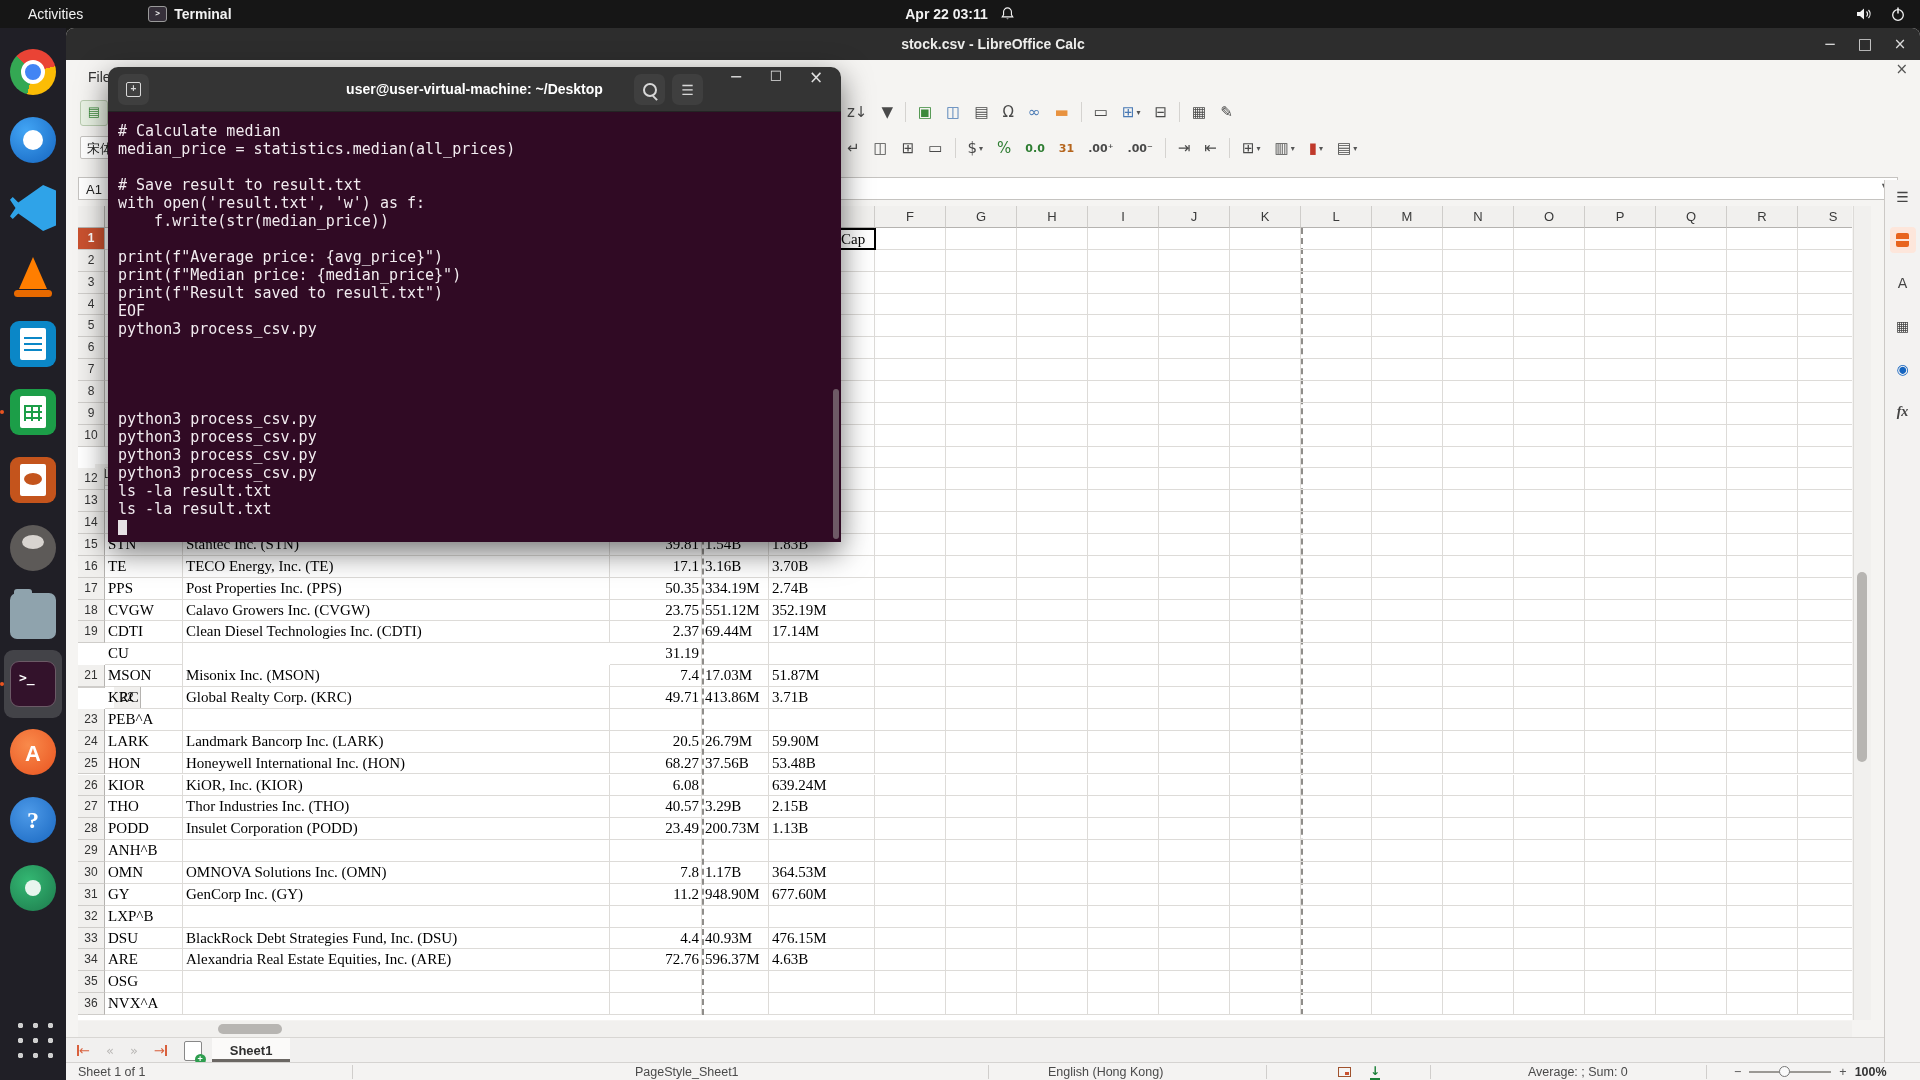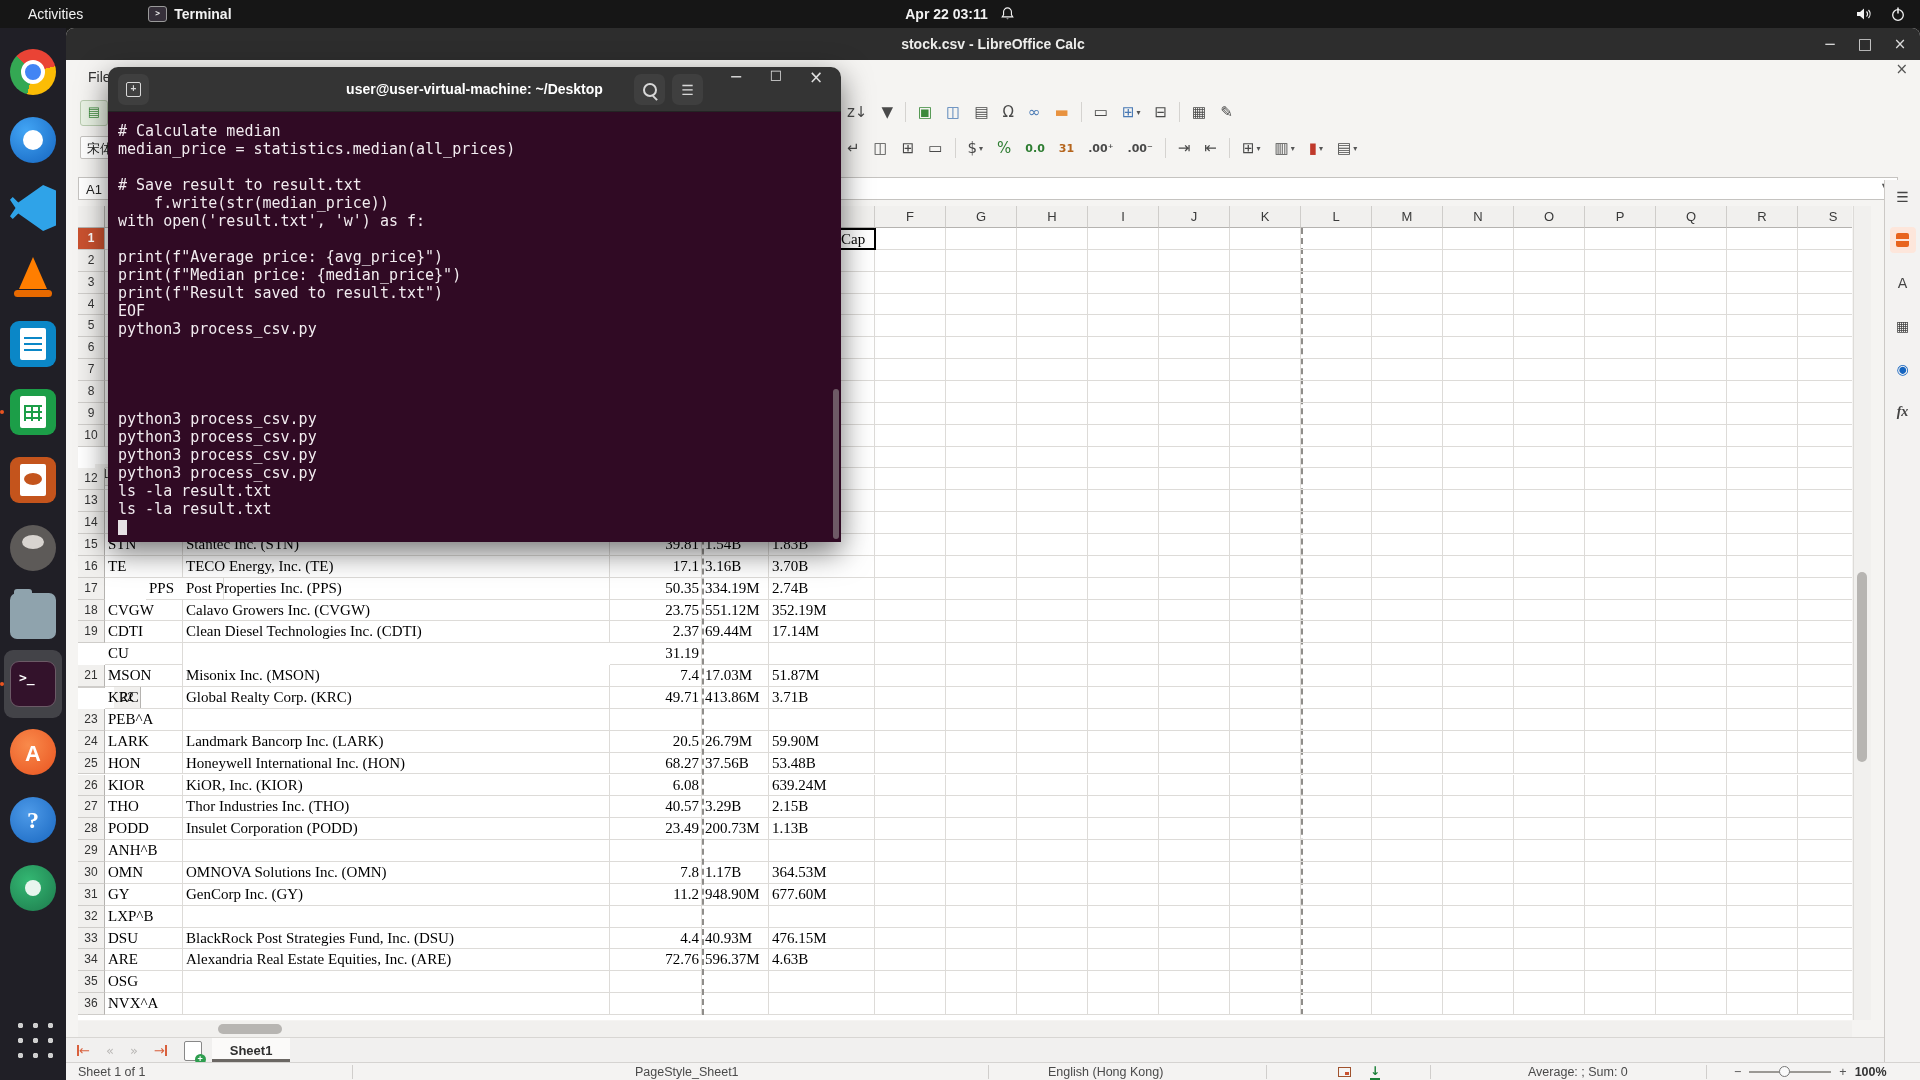--- a/index.html
+++ b/index.html
@@ -608,21 +608,21 @@
       <div class="cell" style="left: 1152px; width: 71px; top: 349.9px; height: 21.86px;"></div>
       <div class="cell" style="left: 1223px; width: 71px; top: 349.9px; height: 21.86px;"></div>
       <div class="cell" style="left: 1294px; width: 71px; top: 349.9px; height: 21.86px;"></div>
       <div class="cell" style="left: 1365px; width: 71px; top: 349.9px; height: 21.86px;"></div>
       <div class="cell" style="left: 1436px; width: 71px; top: 349.9px; height: 21.86px;"></div>
       <div class="cell" style="left: 1507px; width: 71px; top: 349.9px; height: 21.86px;"></div>
       <div class="cell" style="left: 1578px; width: 71px; top: 349.9px; height: 21.86px;"></div>
       <div class="cell" style="left: 1649px; width: 71px; top: 349.9px; height: 21.86px;"></div>
       <div class="cell" style="left: 1720px; width: 71px; top: 349.9px; height: 21.86px;"></div>
       <div class="rh" style="top: 371.76px; height: 21.86px; line-height: 21.86px;">17</div>
-      <div class="cell" style="left: 27px; width: 78px; top: 371.76px; height: 21.86px; margin-left: 41px;">PPS</div>
+      <div class="cell" style="left: 27px; width: 78px; top: 371.76px; height: 21.86px;">PPS</div>
       <div class="cell" style="left: 105px; width: 427px; top: 371.76px; height: 21.86px;">Post Properties Inc. (PPS)</div>
       <div class="cell num" style="left: 532px; width: 92px; top: 371.76px; height: 21.86px;">50.35</div>
       <div class="cell" style="left: 624px; width: 67px; top: 371.76px; height: 21.86px;">334.19M</div>
       <div class="cell" style="left: 691px; width: 106px; top: 371.76px; height: 21.86px;">2.74B</div>
       <div class="cell" style="left: 797px; width: 71px; top: 371.76px; height: 21.86px;"></div>
       <div class="cell" style="left: 868px; width: 71px; top: 371.76px; height: 21.86px;"></div>
       <div class="cell" style="left: 939px; width: 71px; top: 371.76px; height: 21.86px;"></div>
       <div class="cell" style="left: 1010px; width: 71px; top: 371.76px; height: 21.86px;"></div>
       <div class="cell" style="left: 1081px; width: 71px; top: 371.76px; height: 21.86px;"></div>
       <div class="cell" style="left: 1152px; width: 71px; top: 371.76px; height: 21.86px;"></div>
@@ -928,21 +928,21 @@
       <div class="cell" style="left: 1223px; width: 71px; top: 699.66px; height: 21.86px;"></div>
       <div class="cell" style="left: 1294px; width: 71px; top: 699.66px; height: 21.86px;"></div>
       <div class="cell" style="left: 1365px; width: 71px; top: 699.66px; height: 21.86px;"></div>
       <div class="cell" style="left: 1436px; width: 71px; top: 699.66px; height: 21.86px;"></div>
       <div class="cell" style="left: 1507px; width: 71px; top: 699.66px; height: 21.86px;"></div>
       <div class="cell" style="left: 1578px; width: 71px; top: 699.66px; height: 21.86px;"></div>
       <div class="cell" style="left: 1649px; width: 71px; top: 699.66px; height: 21.86px;"></div>
       <div class="cell" style="left: 1720px; width: 71px; top: 699.66px; height: 21.86px;"></div>
       <div class="rh" style="top: 721.52px; height: 21.86px; line-height: 21.86px;">33</div>
       <div class="cell" style="left: 27px; width: 78px; top: 721.52px; height: 21.86px;">DSU</div>
-      <div class="cell" style="left: 105px; width: 427px; top: 721.52px; height: 21.86px;">BlackRock Post Strategies Fund, Inc. (DSU)</div>
+      <div class="cell" style="left: 105px; width: 427px; top: 721.52px; height: 21.86px;">BlackRock Debt Strategies Fund, Inc. (DSU)</div>
       <div class="cell num" style="left: 532px; width: 92px; top: 721.52px; height: 21.86px;">4.4</div>
       <div class="cell" style="left: 624px; width: 67px; top: 721.52px; height: 21.86px;">40.93M</div>
       <div class="cell" style="left: 691px; width: 106px; top: 721.52px; height: 21.86px;">476.15M</div>
       <div class="cell" style="left: 797px; width: 71px; top: 721.52px; height: 21.86px;"></div>
       <div class="cell" style="left: 868px; width: 71px; top: 721.52px; height: 21.86px;"></div>
       <div class="cell" style="left: 939px; width: 71px; top: 721.52px; height: 21.86px;"></div>
       <div class="cell" style="left: 1010px; width: 71px; top: 721.52px; height: 21.86px;"></div>
       <div class="cell" style="left: 1081px; width: 71px; top: 721.52px; height: 21.86px;"></div>
       <div class="cell" style="left: 1152px; width: 71px; top: 721.52px; height: 21.86px;"></div>
       <div class="cell" style="left: 1223px; width: 71px; top: 721.52px; height: 21.86px;"></div>
@@ -1095,22 +1095,22 @@
         </span>
       <span class="twg" id="t-min">−</span>
       <span class="twg" id="t-max">□</span>
       <span class="twg" id="t-close">×</span>
     </div>
     <div id="term-body">
         <div class="tline"># Calculate median</div>
         <div class="tline">median_price = statistics.median(all_prices)</div>
         <div class="tline"></div>
         <div class="tline"># Save result to result.txt</div>
+        <div class="tline">with open('result.txt', 'w') as f:</div>
         <div class="tline">    f.write(str(median_price))</div>
-        <div class="tline">with open('result.txt', 'w') as f:</div>
         <div class="tline"></div>
         <div class="tline">print(f"Average price: {avg_price}")</div>
         <div class="tline">print(f"Median price: {median_price}")</div>
         <div class="tline">print(f"Result saved to result.txt")</div>
         <div class="tline">EOF</div>
         <div class="tline">python3 process_csv.py</div>
         <div class="tline"></div>
         <div class="tline"></div>
         <div class="tline"></div>
         <div class="tline"></div>

